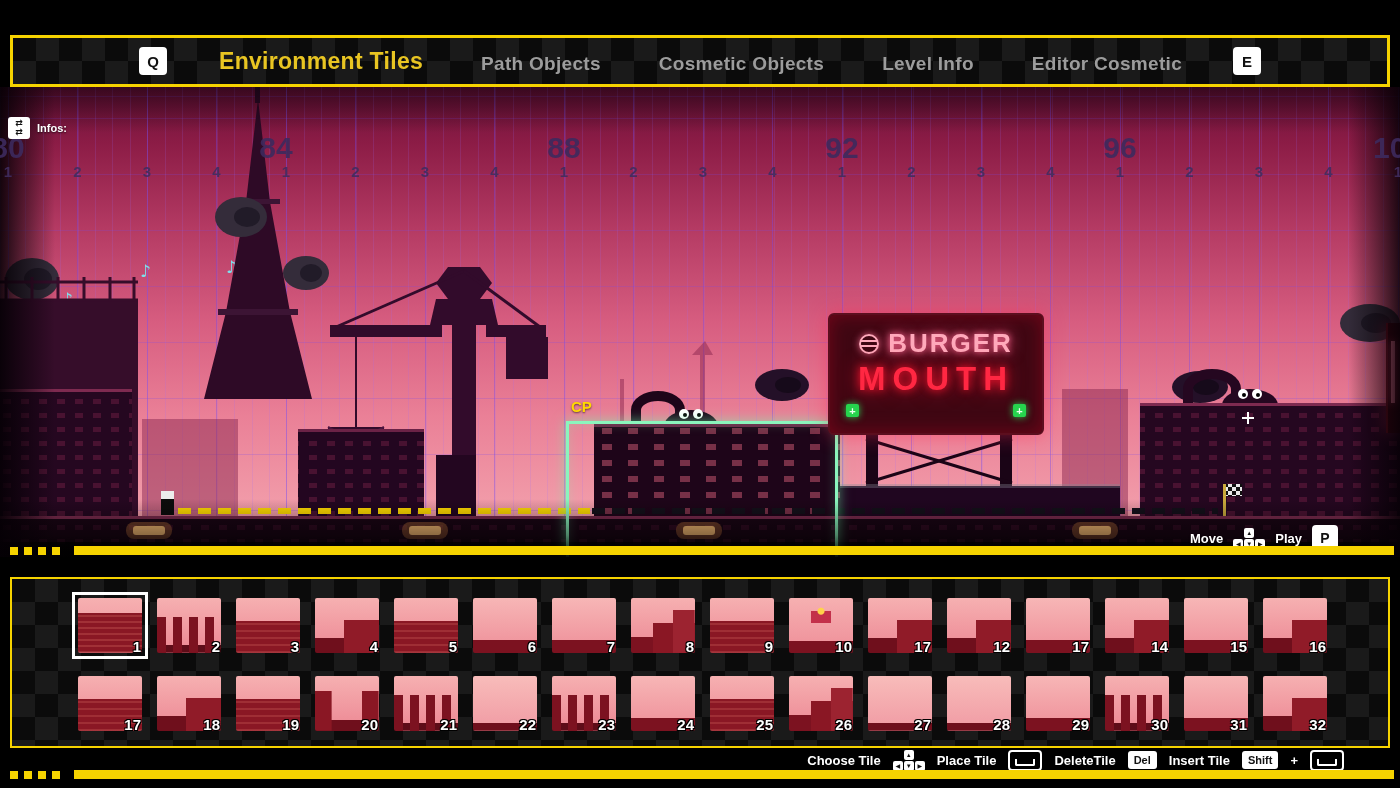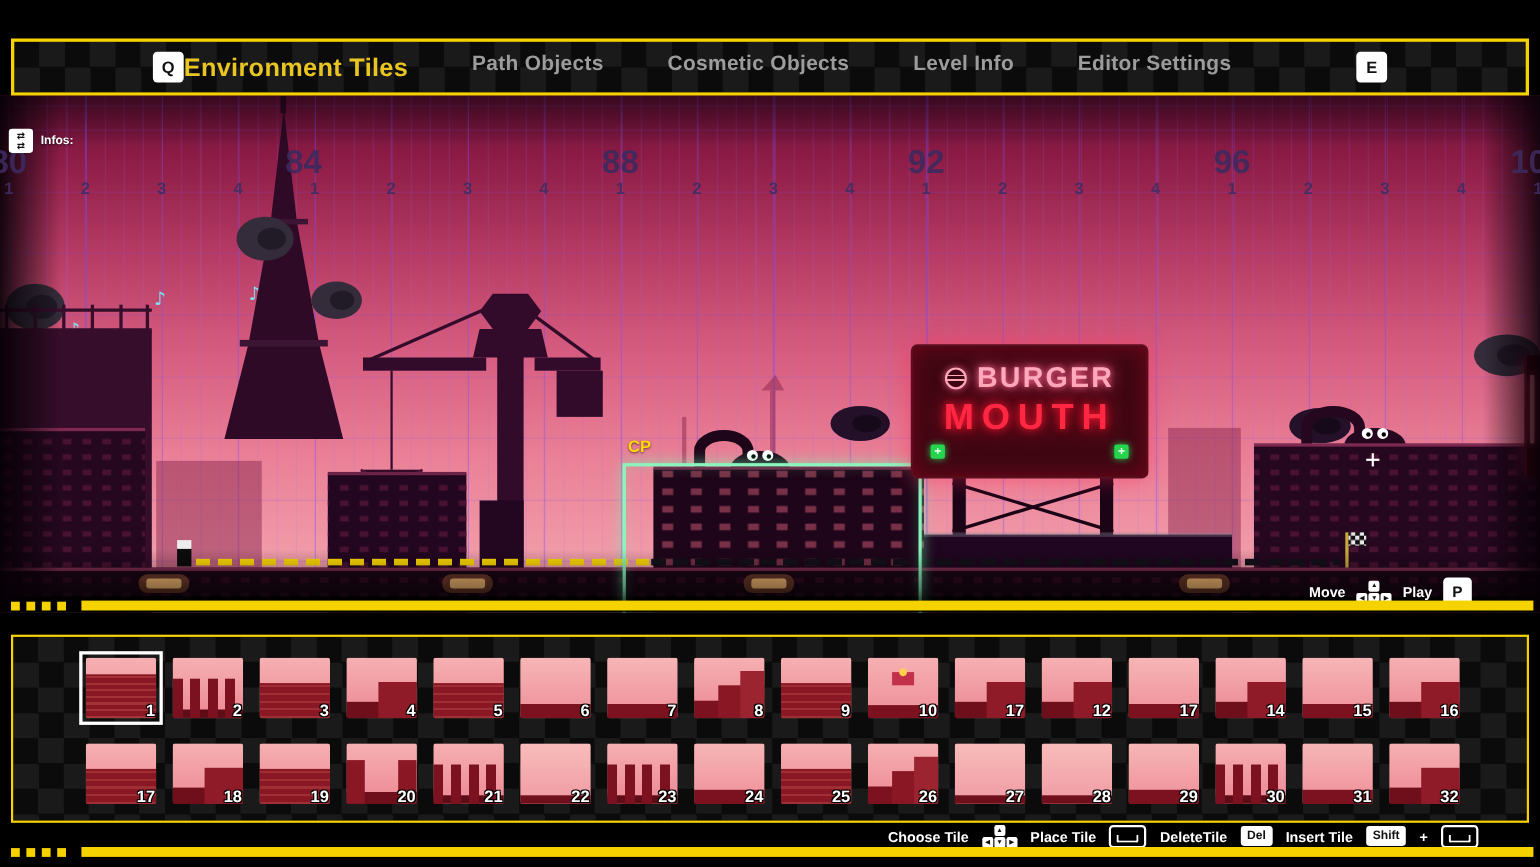--- a/index.html
+++ b/index.html
@@ -9,21 +9,21 @@
            background-image:repeating-conic-gradient(#1a1a1a 0% 25%, #0b0b0b 25% 50%);
            background-size:46px 46px;}
 
   
   .topbar{position:absolute;top:35px;left:10px;width:1380px;height:52px;box-sizing:border-box;
           border:3px solid #f6d300;display:flex;align-items:center;}
   .keycap{width:28px;height:28px;background:#fff;color:#111;border-radius:4px;flex:0 0 auto;
           display:flex;align-items:center;justify-content:center;font-weight:bold;font-size:15px;}
   .key-left{margin-left:126px;}
   .key-right{margin-right:126px;}
-  .tabs{flex:1;display:flex;align-items:flex-start;gap:58px;}
+  .tabs{flex:1;display:flex;align-items:flex-end;gap:58px;margin-left:52px;}
   .tab{white-space:nowrap;color:#9c9c9c;font-size:19px;font-weight:700;letter-spacing:.3px;}
   .tab.active{color:#e9c522;font-size:23px;}
 
   
   .viewport{position:absolute;top:87px;left:0;width:1400px;height:470px;overflow:hidden;
     background:linear-gradient(180deg,#6b1038 0%,#8c1c46 12%,#b43a63 30%,#d75d80 50%,#ea8097 70%,#f19aa8 88%,#f3a3ad 100%);}
   .grid{position:absolute;inset:0;background-position:8px 0,8px 0,0 10px;
     background-image:
       repeating-linear-gradient(90deg,rgba(116,72,235,.40) 0 1px,transparent 1px 69.5px),
       repeating-linear-gradient(90deg,rgba(150,105,255,.16) 0 1px,transparent 1px 17.4px),
@@ -143,21 +143,21 @@
 
 <div class="screen">
 
   <div class="topbar checker">
     <div class="keycap key-left">Q</div>
     <nav class="tabs">
         <div class="tab active">Environment Tiles</div>
         <div class="tab">Path Objects</div>
         <div class="tab">Cosmetic Objects</div>
         <div class="tab">Level Info</div>
-        <div class="tab">Editor Settings</div>
+        <div class="tab">Editor Cosmetic</div>
       </nav>
     <div class="keycap key-right">E</div>
   </div>
 
   <div class="viewport">
     <div class="grid"></div>
 
     <svg class="scene" width="1400" height="470" viewBox="0 0 1400 470">
       <defs>
         <pattern id="winp" width="18" height="14" patternUnits="userSpaceOnUse">

